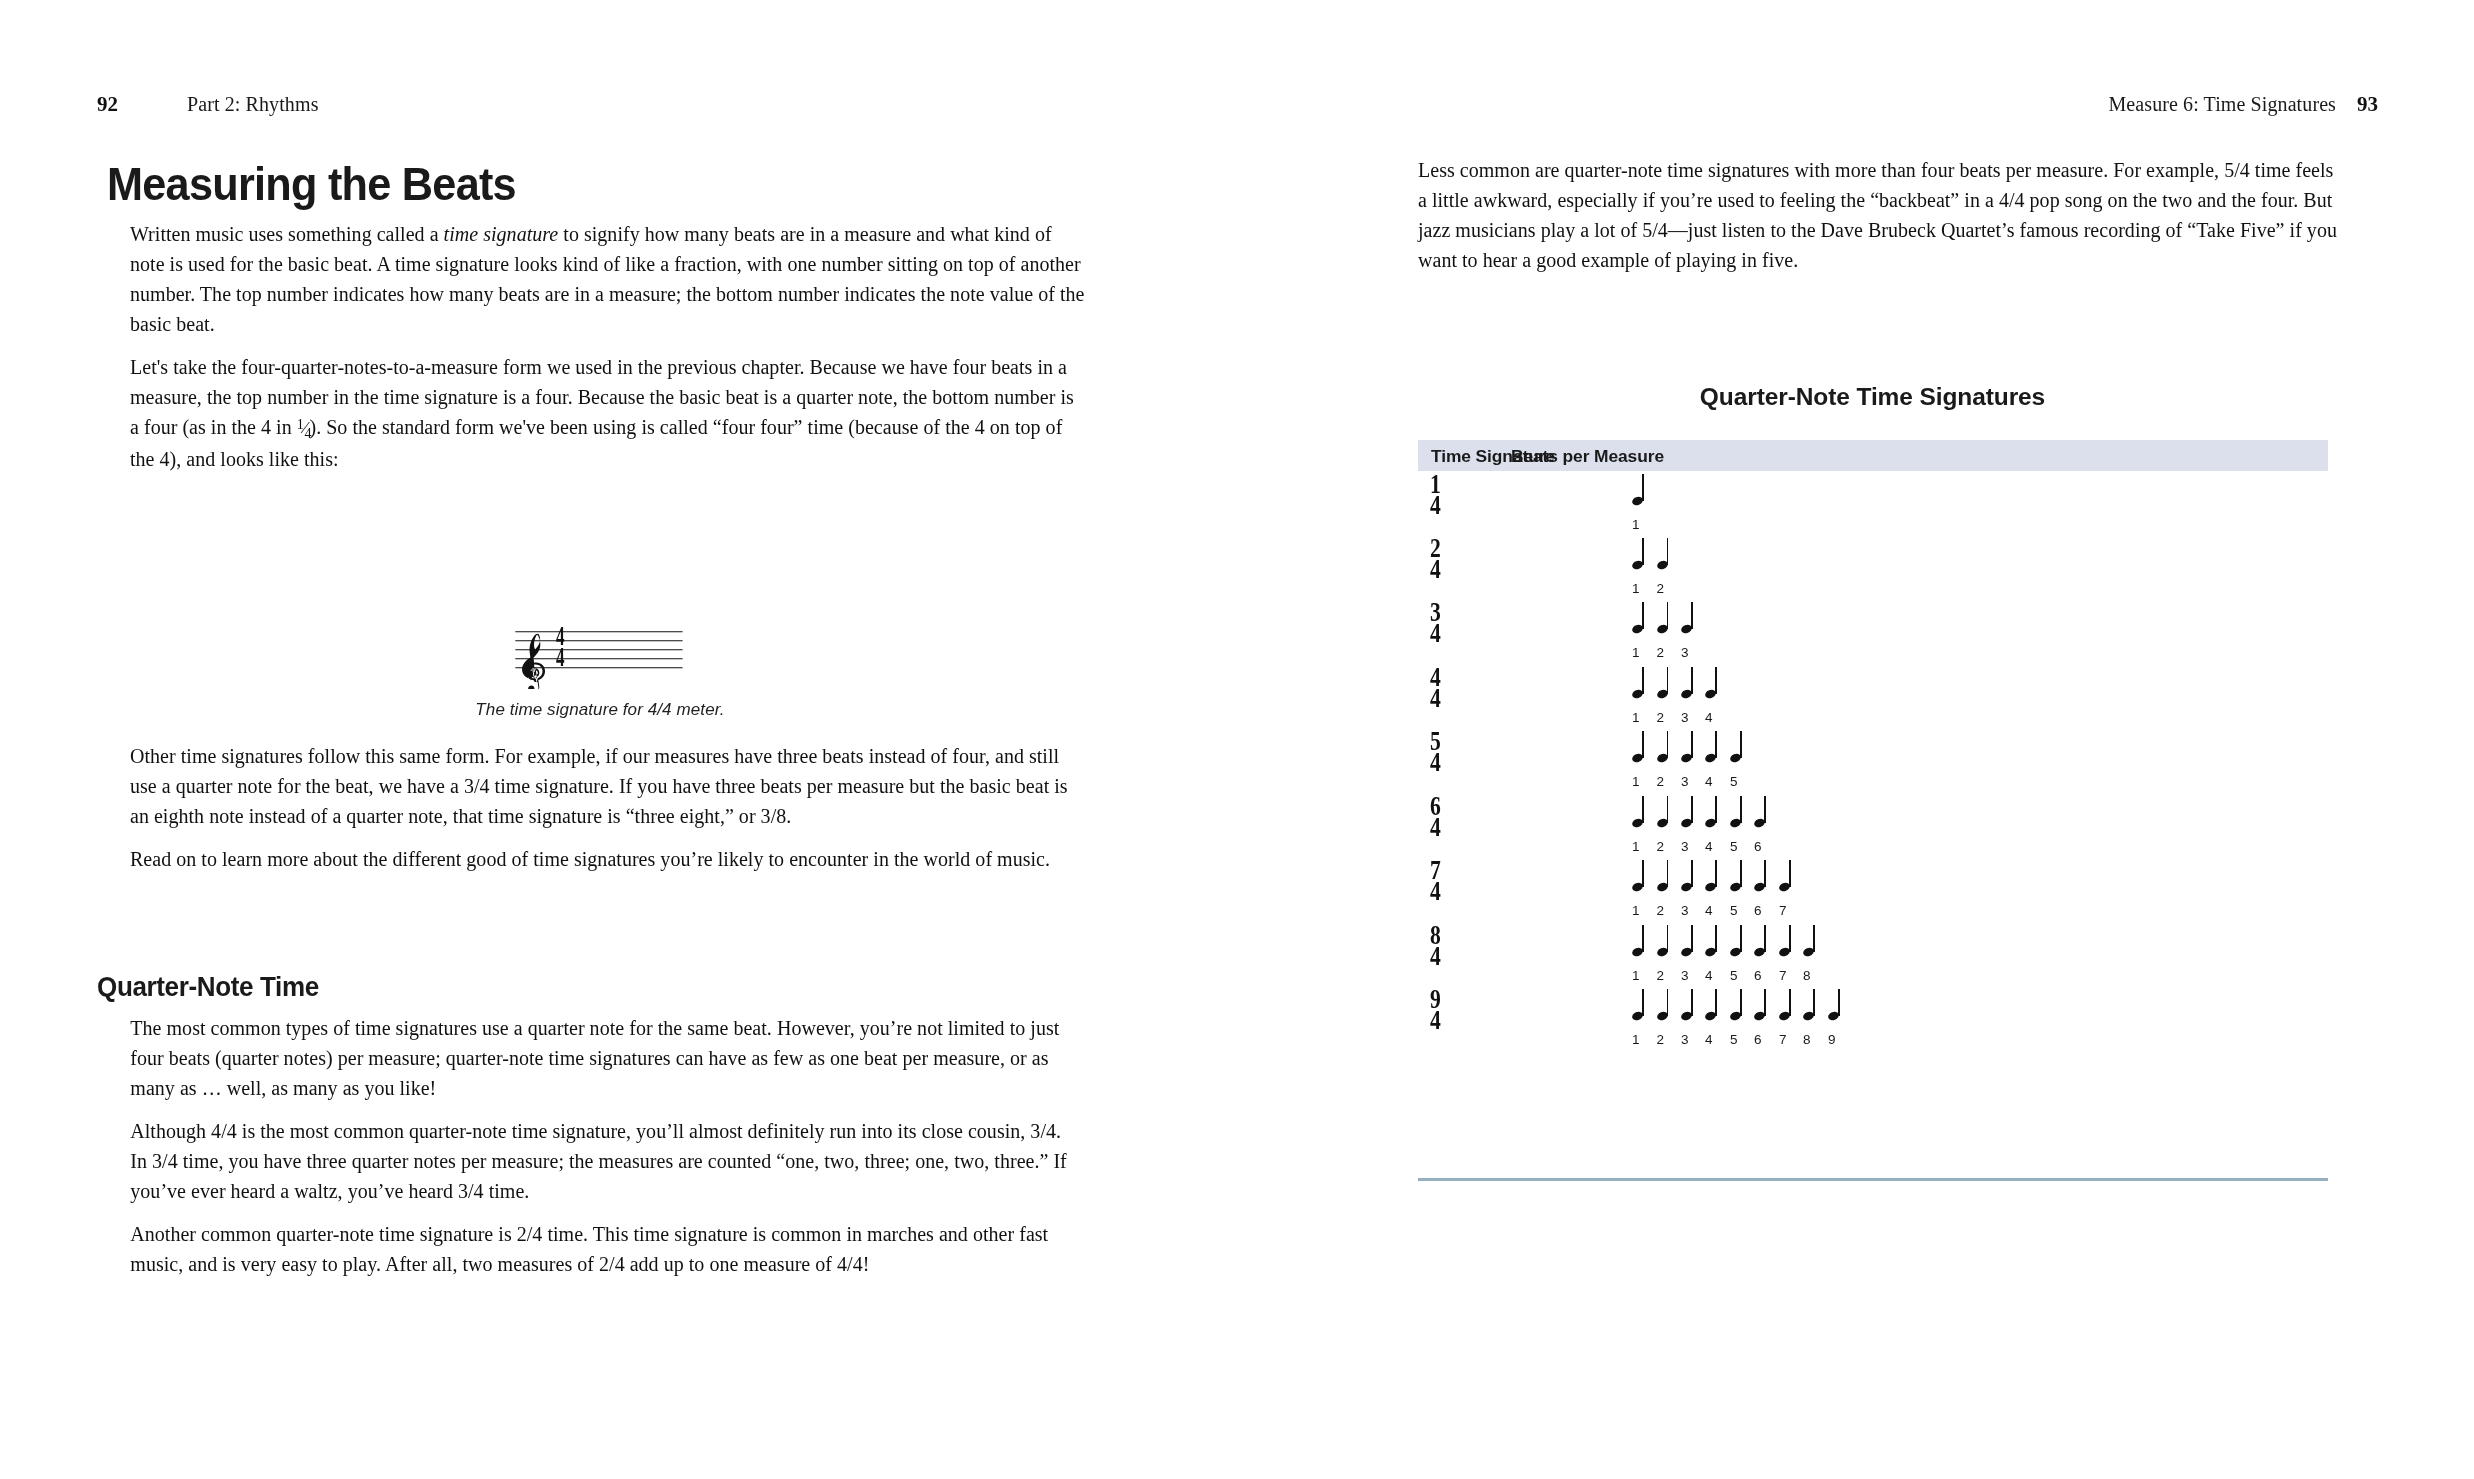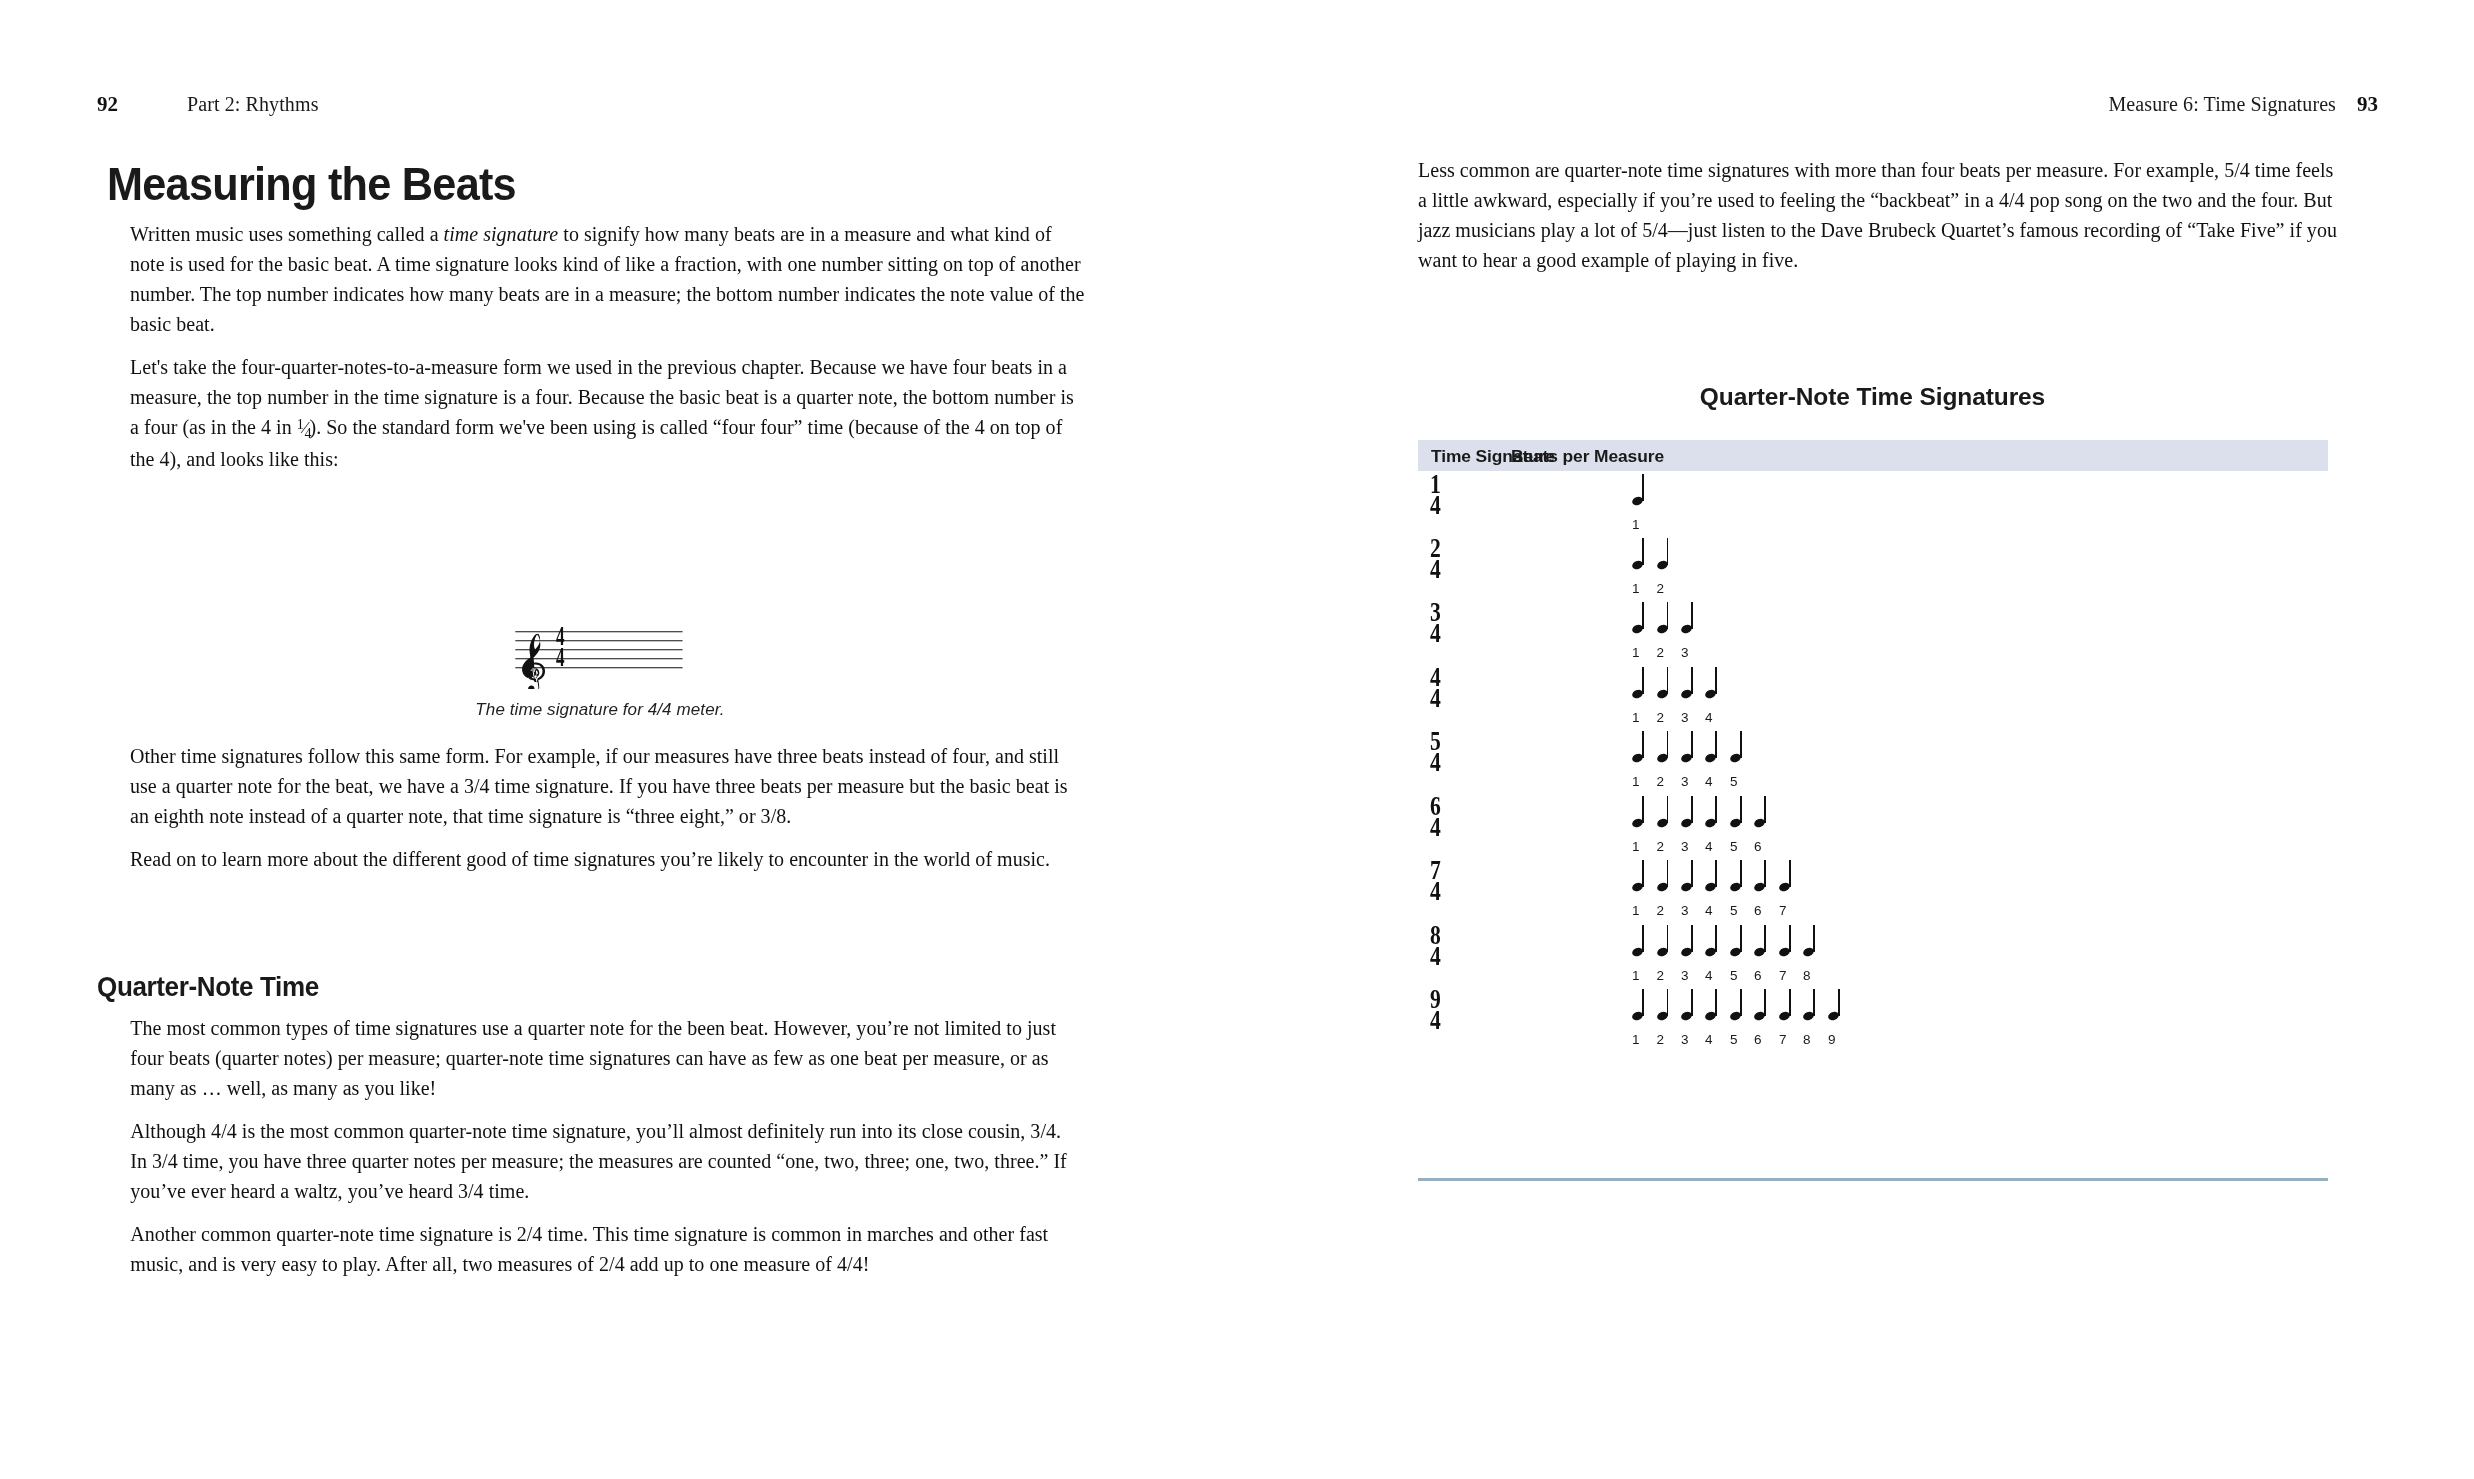--- a/index.html
+++ b/index.html
@@ -265,21 +265,21 @@
   <div class="fig-caption">The time signature for 4/4 meter.</div>
 
   <div class="col-left" style="top:741px;">
     <p class="body indent">Other time signatures follow this same form. For example, if our measures have three beats instead of four, and still use a quarter note for the beat, we have a 3/4 time signature. If you have three beats per measure but the basic beat is an eighth note instead of a quarter note, that time signature is “three eight,” or 3/8.</p>
     <p class="body indent">Read on to learn more about the different good of time signatures you’re likely to encounter in the world of music.</p>
   </div>
 
   <div class="col-left" style="left:97px; top:972px;">
     <h2 class="section-head">Quarter-Note Time</h2>
     <div style="margin-left:10.3px;">
-      <p class="body indent">The most common types of time signatures use a quarter note for the been beat. However, you’re not limited to just four beats (quarter notes) per measure; quarter-note time signatures can have as few as one beat per measure, or as many as … well, as many as you like!</p>
+      <p class="body indent">The most common types of time signatures use a quarter note for the same beat. However, you’re not limited to just four beats (quarter notes) per measure; quarter-note time signatures can have as few as one beat per measure, or as many as … well, as many as you like!</p>
       <p class="body indent">Although 4/4 is the most common quarter-note time signature, you’ll almost definitely run into its close cousin, 3/4. In 3/4 time, you have three quarter notes per measure; the measures are counted “one, two, three; one, two, three.” If you’ve ever heard a waltz, you’ve heard 3/4 time.</p>
       <p class="body indent">Another common quarter-note time signature is 2/4 time. This time signature is common in marches and other fast music, and is very easy to play. After all, two measures of 2/4 add up to one measure of 4/4!</p>
     </div>
   </div>
 
   <div class="col-right">
     <p class="body">Less common are quarter-note time signatures with more than four beats per measure. For example, 5/4 time feels a little awkward, especially if you’re used to feeling the “backbeat” in a 4/4 pop song on the two and the four. But jazz musicians play a lot of 5/4—just listen to the Dave Brubeck Quartet’s famous recording of “Take Five” if you want to hear a good example of playing in five.</p>
   </div>
 
   <div class="table-title">Quarter-Note Time Signatures</div>

